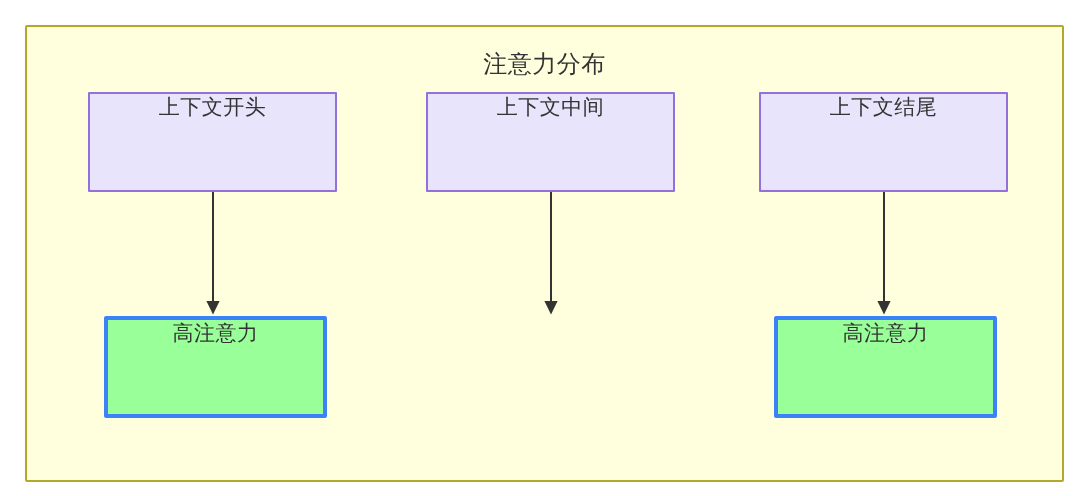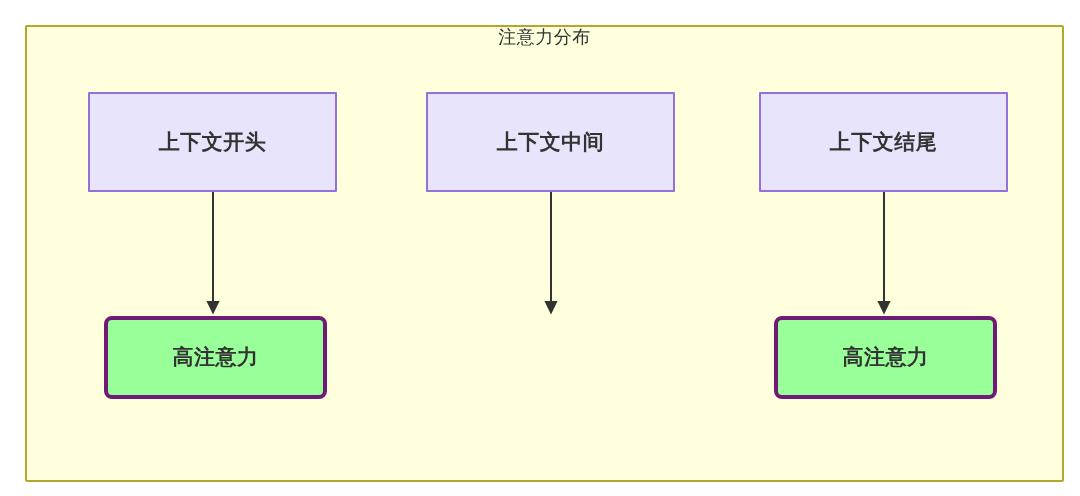--- a/index.html
+++ b/index.html
@@ -30,48 +30,47 @@
     height: 457px;
     box-sizing: border-box;
     background: #ffffdd;
     border: 2px solid #b3a829;
     border-radius: 2px;
   }
 
   .cluster-title {
     position: absolute;
     left: 0;
-    top: 0;
+    top: 23px;
     width: 100%;
     text-align: center;
-    font-size: 18px;
+    font-size: 24px;
     color: #333333;
     line-height: 1.2;
     letter-spacing: 0.5px;
   }
 
   
   #edges {
     position: absolute;
     left: 0;
     top: 0;
     width: 1080px;
     height: 496px;
     pointer-events: none;
   }
 
   
   .node {
     position: absolute;
     box-sizing: border-box;
     display: flex;
-    align-items: center;
+    align-items: flex-start;
     justify-content: center;
     text-align: center;
-    font-weight: bold;
   }
 
   .node-label {
     font-size: 21px;
     color: #333333;
     line-height: 1.25;
     letter-spacing: 0.5px;
     white-space: nowrap;
   }
 
@@ -83,23 +82,23 @@
     border: 2px solid #9370db;
     border-radius: 1px;
   }
   .node.ctx-start  { left: 88px;  top: 92px; }
   .node.ctx-middle { left: 426px; top: 92px; }
   .node.ctx-end    { left: 759px; top: 92px; }
 
   
   .node.att {
     width: 223px;
-    height: 83px;
-    border: 4px solid #701a75;
-    border-radius: 8px;
+    height: 102px;
+    border: 4px solid #3b82f6;
+    border-radius: 2px;
   }
   .node.att-high  { background: #99ff99; }
   .node.att-low   { background: #ff9999; }
 
   .node.att-left   { left: 104px; top: 316px; }
   .node.att-center { left: 441px; top: 316px; }
   .node.att-right  { left: 774px; top: 316px; }
 </style>
 </head>
 <body>

